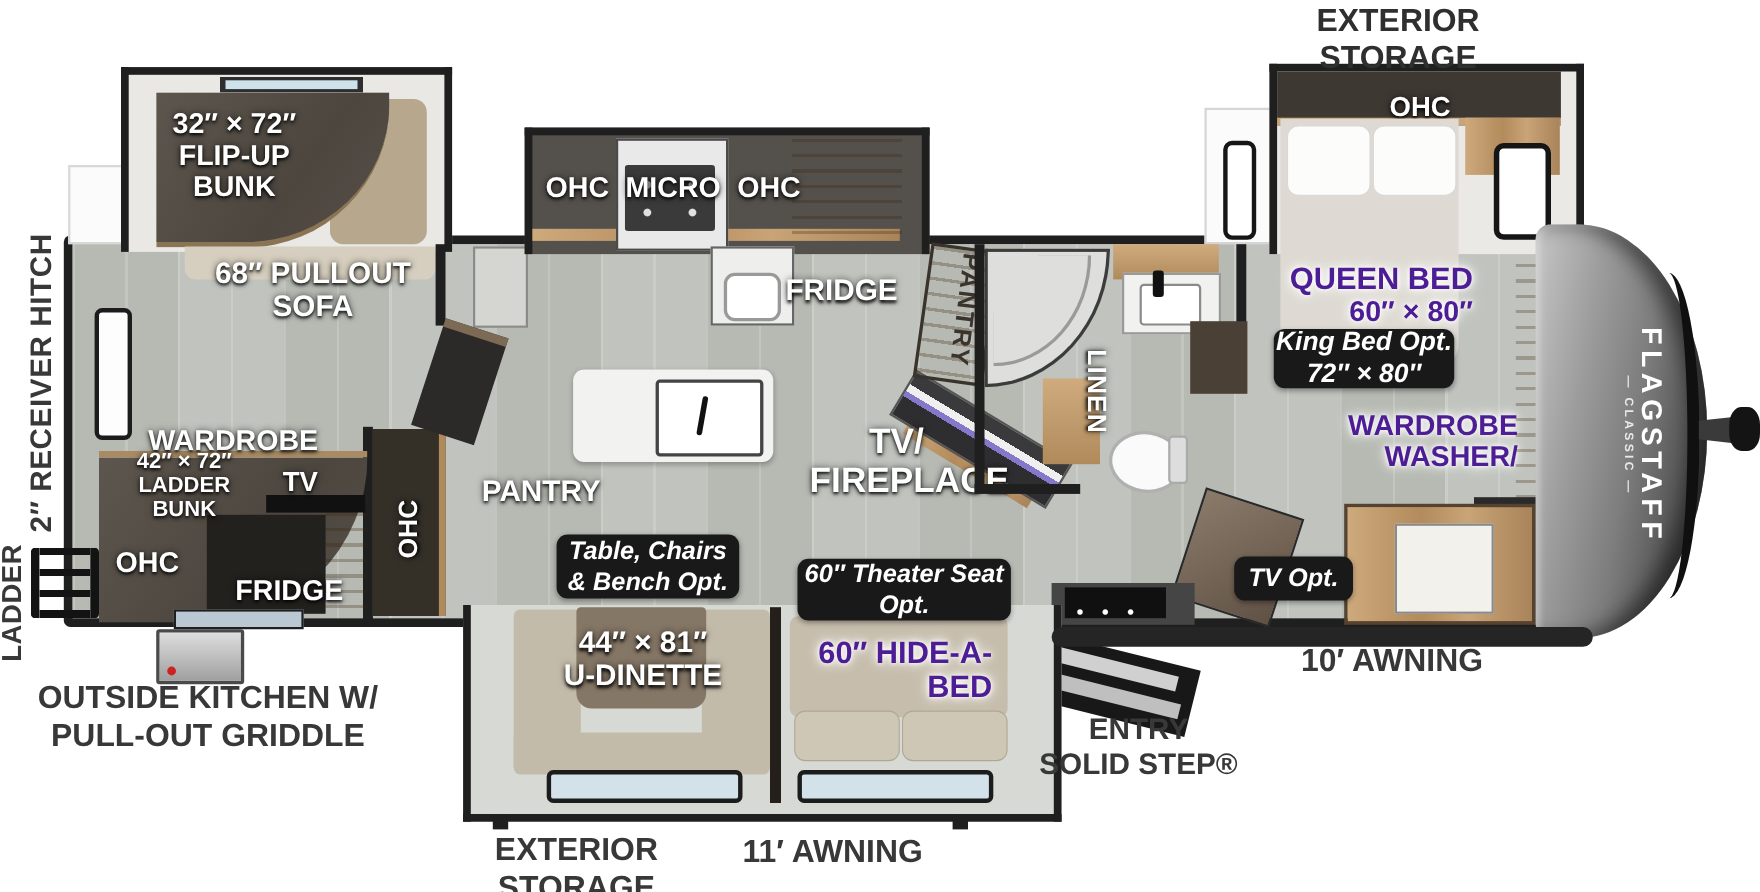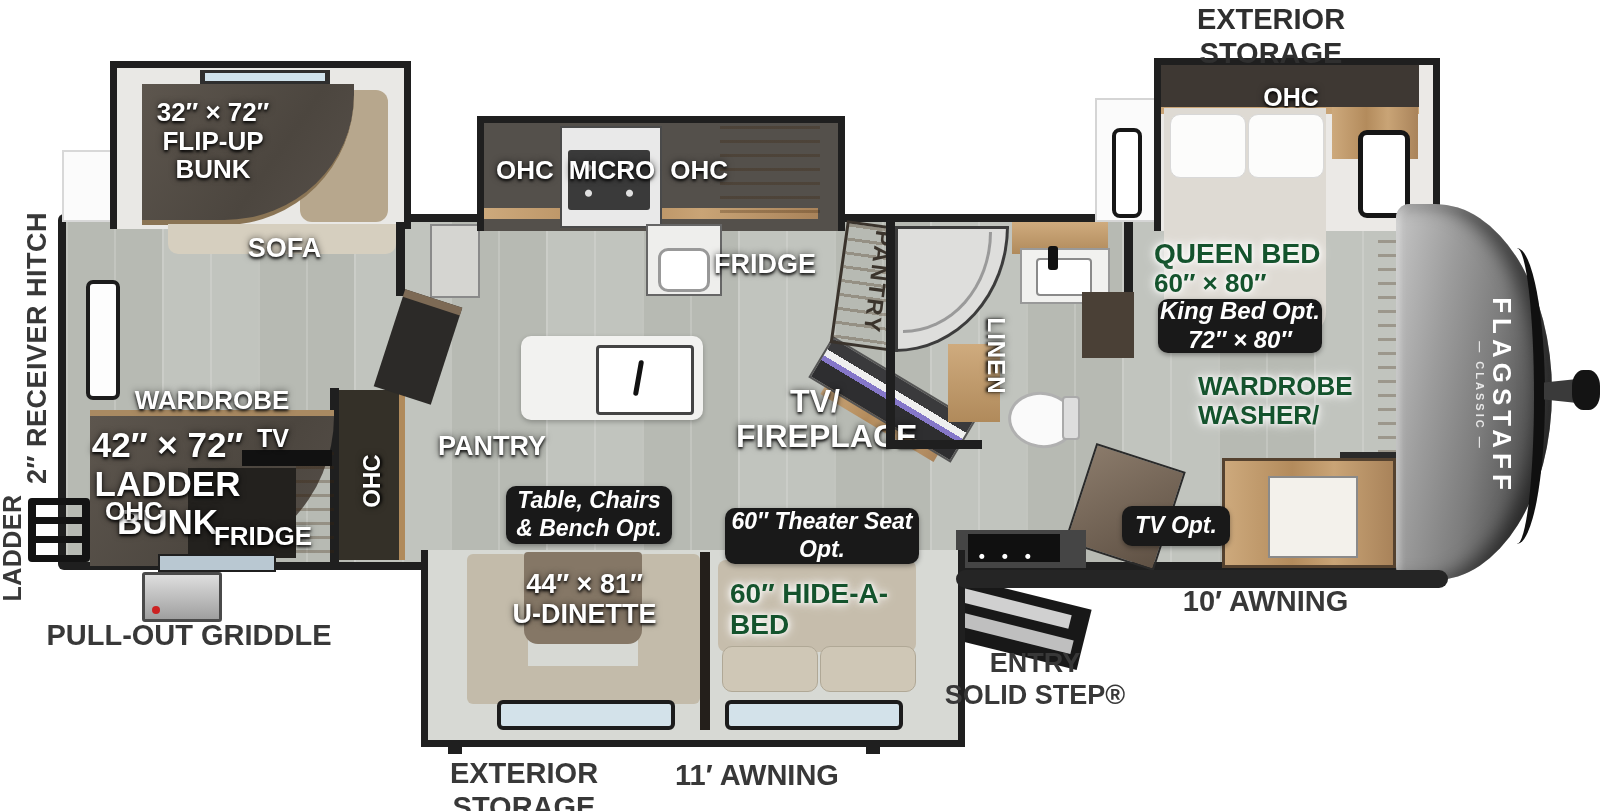--- a/index.html
+++ b/index.html
@@ -2,21 +2,21 @@
 <html><head>
 <meta charset="utf-8">
 <style>
   html,body{margin:0;padding:0;background:#fff;}
   #stage{position:relative;width:1600px;height:811px;background:#ffffff;overflow:hidden;
          font-family:"Liberation Sans", sans-serif;}
   .abs{position:absolute;}
   .wall{position:absolute;background:#1f1f1f;}
   .wl{position:absolute;color:#ffffff;font-weight:700;text-align:center;line-height:1.1;
       text-shadow:0 2px 3px rgba(0,0,0,.9),0 0 7px rgba(0,0,0,.6);}
-  .gl{position:absolute;color:#14532d;font-weight:700;text-align:left;line-height:1.12;
+  .gl{position:absolute;color:#4c1d95;font-weight:700;text-align:right;line-height:1.12;
       text-shadow:0 0 4px #fff,0 0 9px #fff,0 0 14px rgba(255,255,255,.85);}
   .dl{position:absolute;color:#383838;font-weight:700;text-align:center;line-height:1.18;}
   .badge{position:absolute;background:#191919;color:#fff;font-weight:700;font-style:italic;
          text-align:center;border-radius:10px;display:flex;flex-direction:column;
          justify-content:center;line-height:1.2;box-shadow:0 2px 5px rgba(0,0,0,.35);}
   .stack span{display:block;}
   .vwrap{position:absolute;display:flex;align-items:center;justify-content:center;white-space:nowrap;}
   .wood{background:linear-gradient(90deg,#cda97c,#b38b5c 40%,#c9a476 65%,#a9835a);}
   .woodh{background:linear-gradient(180deg,#cfab7e,#b08a5b);}
   .slat{background-image:repeating-linear-gradient(180deg,rgba(60,35,10,.28) 0 3px,transparent 3px 14px);}
@@ -56,47 +56,49 @@
   <div class="abs beige" style="left:300px;top:90px;width:88px;height:132px;border-radius:12px;background:#b7a78d;"></div>
   <div class="abs darktex" style="left:142px;top:84px;width:212px;height:136px;border-radius:0 0 130px 0;border-bottom:5px solid #8a7454;"></div>
   <div class="wl stack" style="left:148px;top:98px;width:130px;font-size:26px;">
     <span>32″ × 72″</span>
     <span>FLIP-UP</span>
     <span>BUNK</span>
   </div>
 
   <div class="abs" style="left:168px;top:224px;width:228px;height:30px;background:#d6cfbf;border-radius:0 0 10px 10px;"></div>
   <div class="wl stack" style="left:192px;top:234px;width:185px;font-size:27px;">
+    <span>68″ PULLOUT</span>
     <span>SOFA</span>
   </div>
 
   <div class="wall" style="left:396px;top:222px;width:9px;height:74px;"></div>
   <div class="abs" style="left:430px;top:224px;width:46px;height:70px;background:#d5d5d1;border:2px solid #8a8a8a;"></div>
   <div class="wall" style="left:330px;top:388px;width:9px;height:182px;"></div>
 
   <div class="abs" style="left:90px;top:402px;width:244px;height:9px;"></div>
   <div class="abs darktex" style="left:90px;top:410px;width:244px;height:150px;border-radius:0 0 150px 0;border-top:6px solid #a98a62;"></div>
   <div class="abs" style="left:188px;top:468px;width:108px;height:90px;background:#23211e;"></div>
   <div class="abs wood slat" style="left:296px;top:452px;width:38px;height:106px;"></div>
   <div class="abs" style="left:242px;top:450px;width:90px;height:16px;background:#111;"></div>
 
   <div class="wl" style="left:118px;top:386px;width:188px;font-size:26px;"><span>WARDROBE</span></div>
-  <div class="wl stack" style="left:90px;top:426px;width:155px;font-size:35px;">
+  <div class="wl stack" style="left:90px;top:408px;width:155px;font-size:20px;">
     <span>42″ × 72″</span>
     <span>LADDER</span>
     <span>BUNK</span>
   </div>
   <div class="wl" style="left:98px;top:497px;width:72px;font-size:26px;"><span>OHC</span></div>
   <div class="wl" style="left:244px;top:425px;width:58px;font-size:25px;"><span>TV</span></div>
   <div class="wl" style="left:198px;top:522px;width:130px;font-size:26px;"><span>FRIDGE</span></div>
 
   <div class="abs" style="left:158px;top:554px;width:114px;height:14px;background:#b9c8d2;border:2px solid #1f1f1f;"></div>
   <div class="abs" style="left:142px;top:572px;width:74px;height:44px;background:linear-gradient(180deg,#dedede,#9f9f9f);border:3px solid #4a4a4a;border-radius:3px;"></div>
   <div class="abs" style="left:152px;top:606px;width:8px;height:8px;background:#cc2222;border-radius:50%;"></div>
   <div class="dl stack" style="left:28px;top:618px;width:322px;font-size:29px;">
+    <span>OUTSIDE KITCHEN W/</span>
     <span>PULL-OUT GRIDDLE</span>
   </div>
 
   <div class="abs" style="left:477px;top:116px;width:354px;height:108px;border:7px solid #1f1f1f;border-bottom:none;background:#54504b;"></div>
   <div class="abs wood" style="left:484px;top:208px;width:334px;height:11px;"></div>
   <div class="abs" style="left:560px;top:126px;width:98px;height:98px;background:#e9e9e9;border:2px solid #4a4a4a;"></div>
   <div class="abs" style="left:568px;top:150px;width:82px;height:60px;background:#3a3a3a;border-radius:3px;
               background-image:radial-gradient(circle at 25% 30%,#e0e0e0 3px,#3a3a3a 4px 9px,transparent 10px),
                                radial-gradient(circle at 75% 30%,#e0e0e0 3px,#3a3a3a 4px 9px,transparent 10px),
                                radial-gradient(circle at 25% 72%,#e0e0e0 3px,#3a3a3a 4px 9px,transparent 10px),

